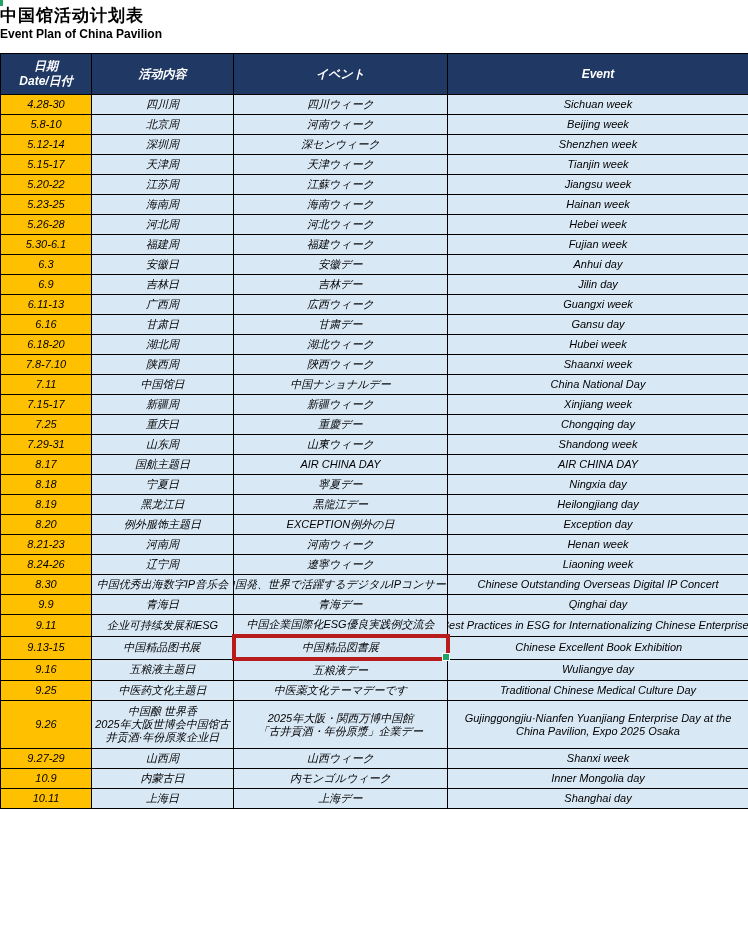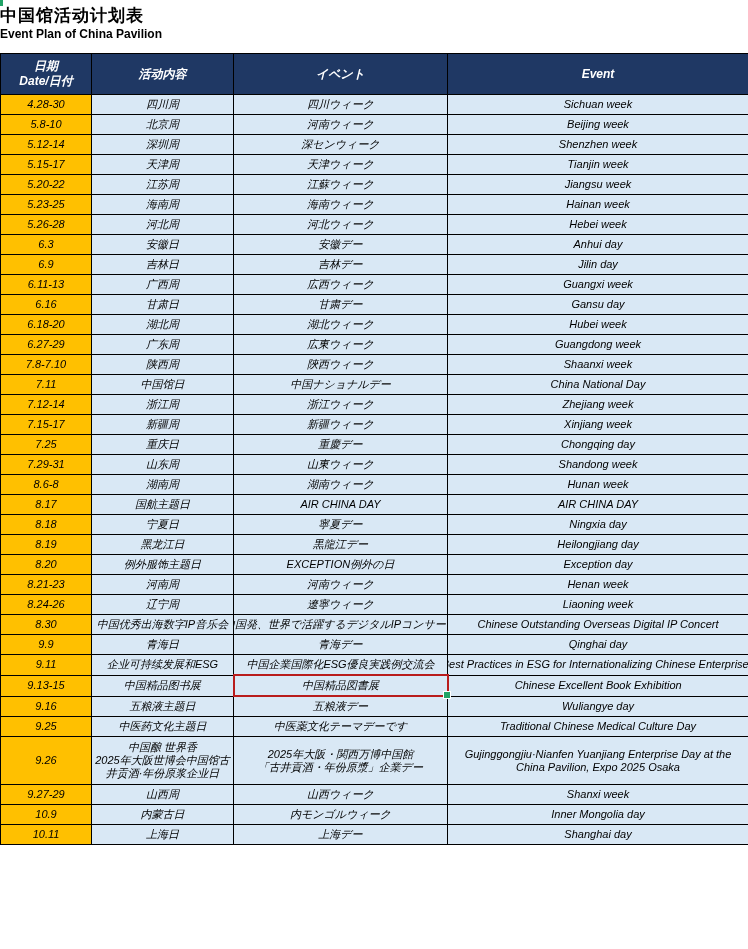--- a/index.html
+++ b/index.html
@@ -27,21 +27,21 @@
   td.body{background:#D9E8F5;}
   tr.tall td{height:47px;}
   td.pre{white-space:pre-line;}
   td.wrap{white-space:normal;}
   td.clip-cell{padding:0;}
   .clip-inner{
     height:100%;display:flex;align-items:center;justify-content:center;
     overflow:hidden;white-space:nowrap;
   }
   td.selected{
-    border:2px solid #b91c1c;position:relative;overflow:visible;
+    border:4px solid #b91c1c;position:relative;overflow:visible;
   }
   .fill-handle{
     position:absolute;right:-4px;bottom:-4px;width:6px;height:6px;
     background:#21A366;border:1px solid #fff;z-index:3;
   }
 </style>
 </head>
 <body>
 
 <div class="sel-artifact"></div>
@@ -106,20 +106,26 @@
         <td class="body">海南ウィーク</td>
         <td class="body">Hainan week</td>
       </tr>
       <tr>
         <td class="date">5.26-28</td>
         <td class="body">河北周</td>
         <td class="body">河北ウィーク</td>
         <td class="body">Hebei week</td>
       </tr>
       <tr>
+        <td class="date">5.30-6.1</td>
+        <td class="body">福建周</td>
+        <td class="body">福建ウィーク</td>
+        <td class="body">Fujian week</td>
+      </tr>
+      <tr>
         <td class="date">6.3</td>
         <td class="body">安徽日</td>
         <td class="body">安徽デー</td>
         <td class="body">Anhui day</td>
       </tr>
       <tr>
         <td class="date">6.9</td>
         <td class="body">吉林日</td>
         <td class="body">吉林デー</td>
         <td class="body">Jilin day</td>
@@ -136,66 +142,48 @@
         <td class="body">甘粛デー</td>
         <td class="body">Gansu day</td>
       </tr>
       <tr>
         <td class="date">6.18-20</td>
         <td class="body">湖北周</td>
         <td class="body">湖北ウィーク</td>
         <td class="body">Hubei week</td>
       </tr>
       <tr>
-        <td class="date">6.27-29</td>
-        <td class="body">广东周</td>
-        <td class="body">広東ウィーク</td>
-        <td class="body">Guangdong week</td>
-      </tr>
-      <tr>
         <td class="date">7.8-7.10</td>
         <td class="body">陕西周</td>
         <td class="body">陝西ウィーク</td>
         <td class="body">Shaanxi week</td>
       </tr>
       <tr>
         <td class="date">7.11</td>
         <td class="body">中国馆日</td>
         <td class="body">中国ナショナルデー</td>
         <td class="body">China National Day</td>
       </tr>
       <tr>
-        <td class="date">7.12-14</td>
-        <td class="body">浙江周</td>
-        <td class="body">浙江ウィーク</td>
-        <td class="body">Zhejiang week</td>
-      </tr>
-      <tr>
         <td class="date">7.15-17</td>
         <td class="body">新疆周</td>
         <td class="body">新疆ウィーク</td>
         <td class="body">Xinjiang week</td>
       </tr>
       <tr>
         <td class="date">7.25</td>
         <td class="body">重庆日</td>
         <td class="body">重慶デー</td>
         <td class="body">Chongqing day</td>
       </tr>
       <tr>
         <td class="date">7.29-31</td>
         <td class="body">山东周</td>
         <td class="body">山東ウィーク</td>
         <td class="body">Shandong week</td>
-      </tr>
-      <tr>
-        <td class="date">8.6-8</td>
-        <td class="body">湖南周</td>
-        <td class="body">湖南ウィーク</td>
-        <td class="body">Hunan week</td>
       </tr>
       <tr>
         <td class="date">8.17</td>
         <td class="body">国航主题日</td>
         <td class="body">AIR CHINA DAY</td>
         <td class="body">AIR CHINA DAY</td>
       </tr>
       <tr>
         <td class="date">8.18</td>
         <td class="body">宁夏日</td>

